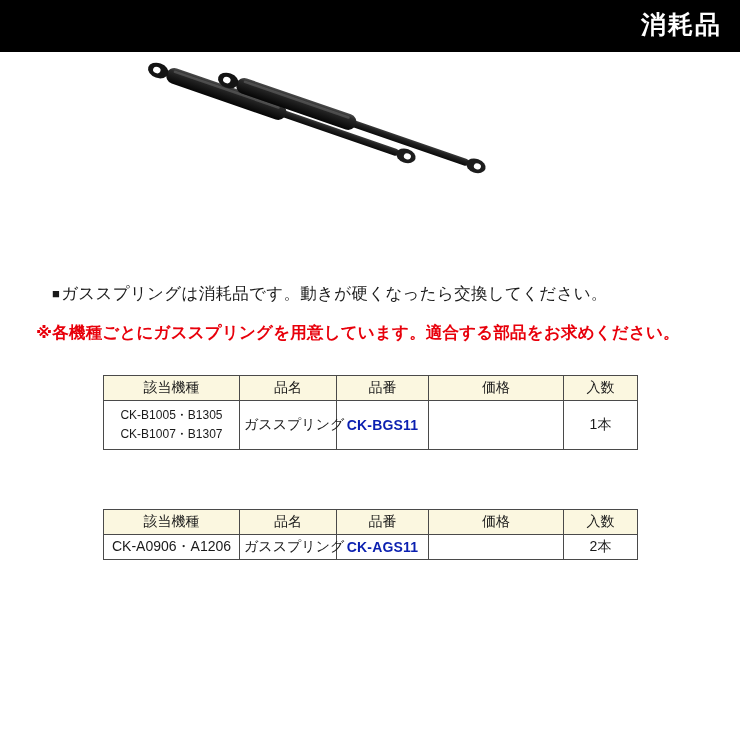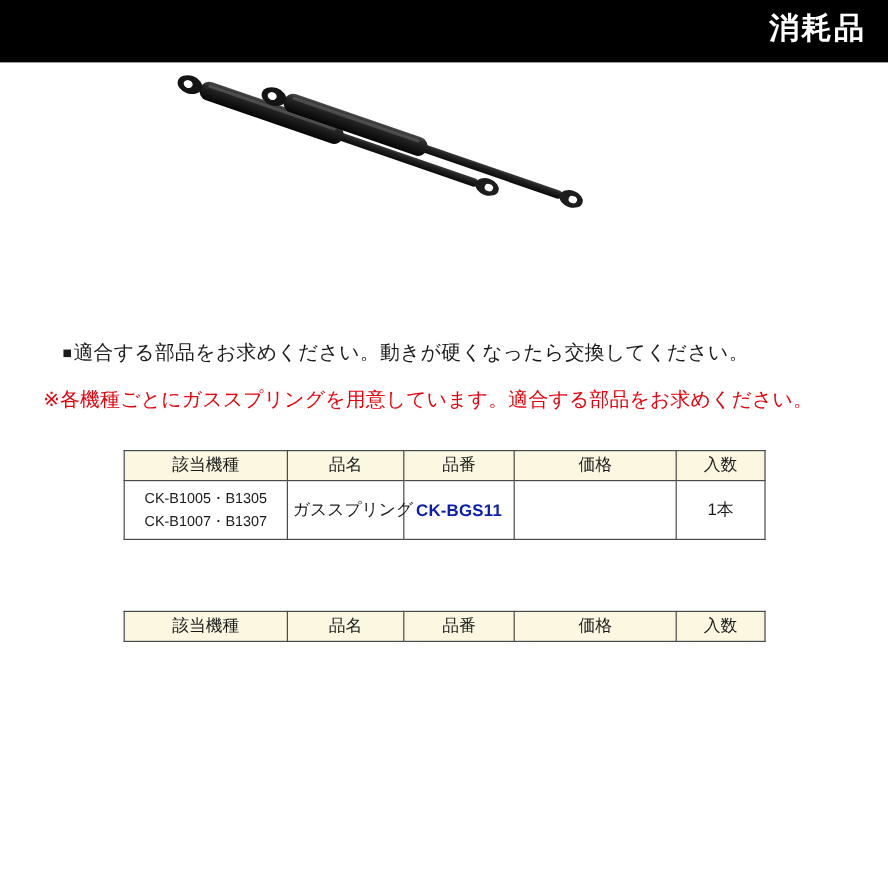--- a/index.html
+++ b/index.html
@@ -69,20 +69,21 @@
     margin-right: 1px;
   }
   .note-red {
     position: absolute;
     left: 36px;
     top: 322px;
     font-size: 16.5px;
     color: #e8000b;
     letter-spacing: 0.2px;
     white-space: nowrap;
+    font-weight: bold;
   }
 
   
   table.parts {
     position: absolute;
     border-collapse: collapse;
     table-layout: fixed;
     font-size: 14px;
     color: #1a1a1a;
   }
@@ -165,21 +166,21 @@
       <rect x="6" y="4.5" width="112" height="2.6" rx="1.3" fill="#6a6a6a" opacity="0.55"></rect>
       <ellipse cx="253" cy="10" rx="10" ry="7" fill="#1d1d1d"></ellipse>
       <ellipse cx="254.5" cy="10" rx="3.6" ry="3.0" fill="#ffffff"></ellipse>
       <ellipse cx="-9" cy="10" rx="10.5" ry="7.5" fill="#141414"></ellipse>
       <ellipse cx="-10.5" cy="10" rx="3.8" ry="3.2" fill="#ffffff"></ellipse>
     </g>
   </svg>
 </div>
 
 <div class="note-black">
-  <span class="sq">■</span><span>適合する部品をお求めください。動きが硬くなったら交換してください。</span>
+  <span class="sq">■</span><span>ガススプリングは消耗品です。動きが硬くなったら交換してください。</span>
 </div>
 
 <div class="note-red">※各機種ごとにガススプリングを用意しています。適合する部品をお求めください。</div>
 
 <table class="parts" id="table1">
   <colgroup>
     <col style="width:136px">
     <col style="width:97px">
     <col style="width:92px">
     <col style="width:135px">
@@ -219,14 +220,21 @@
   <thead>
     <tr>
       <th>該当機種</th>
       <th>品名</th>
       <th>品番</th>
       <th>価格</th>
       <th>入数</th>
     </tr>
   </thead>
   <tbody>
+    <tr>
+      <td>CK-A0906・A1206</td>
+      <td>ガススプリング</td>
+      <td class="code">CK-AGS11</td>
+      <td class="price"></td>
+      <td>2本</td>
+    </tr>
   </tbody>
 </table>
 
 </body></html>

